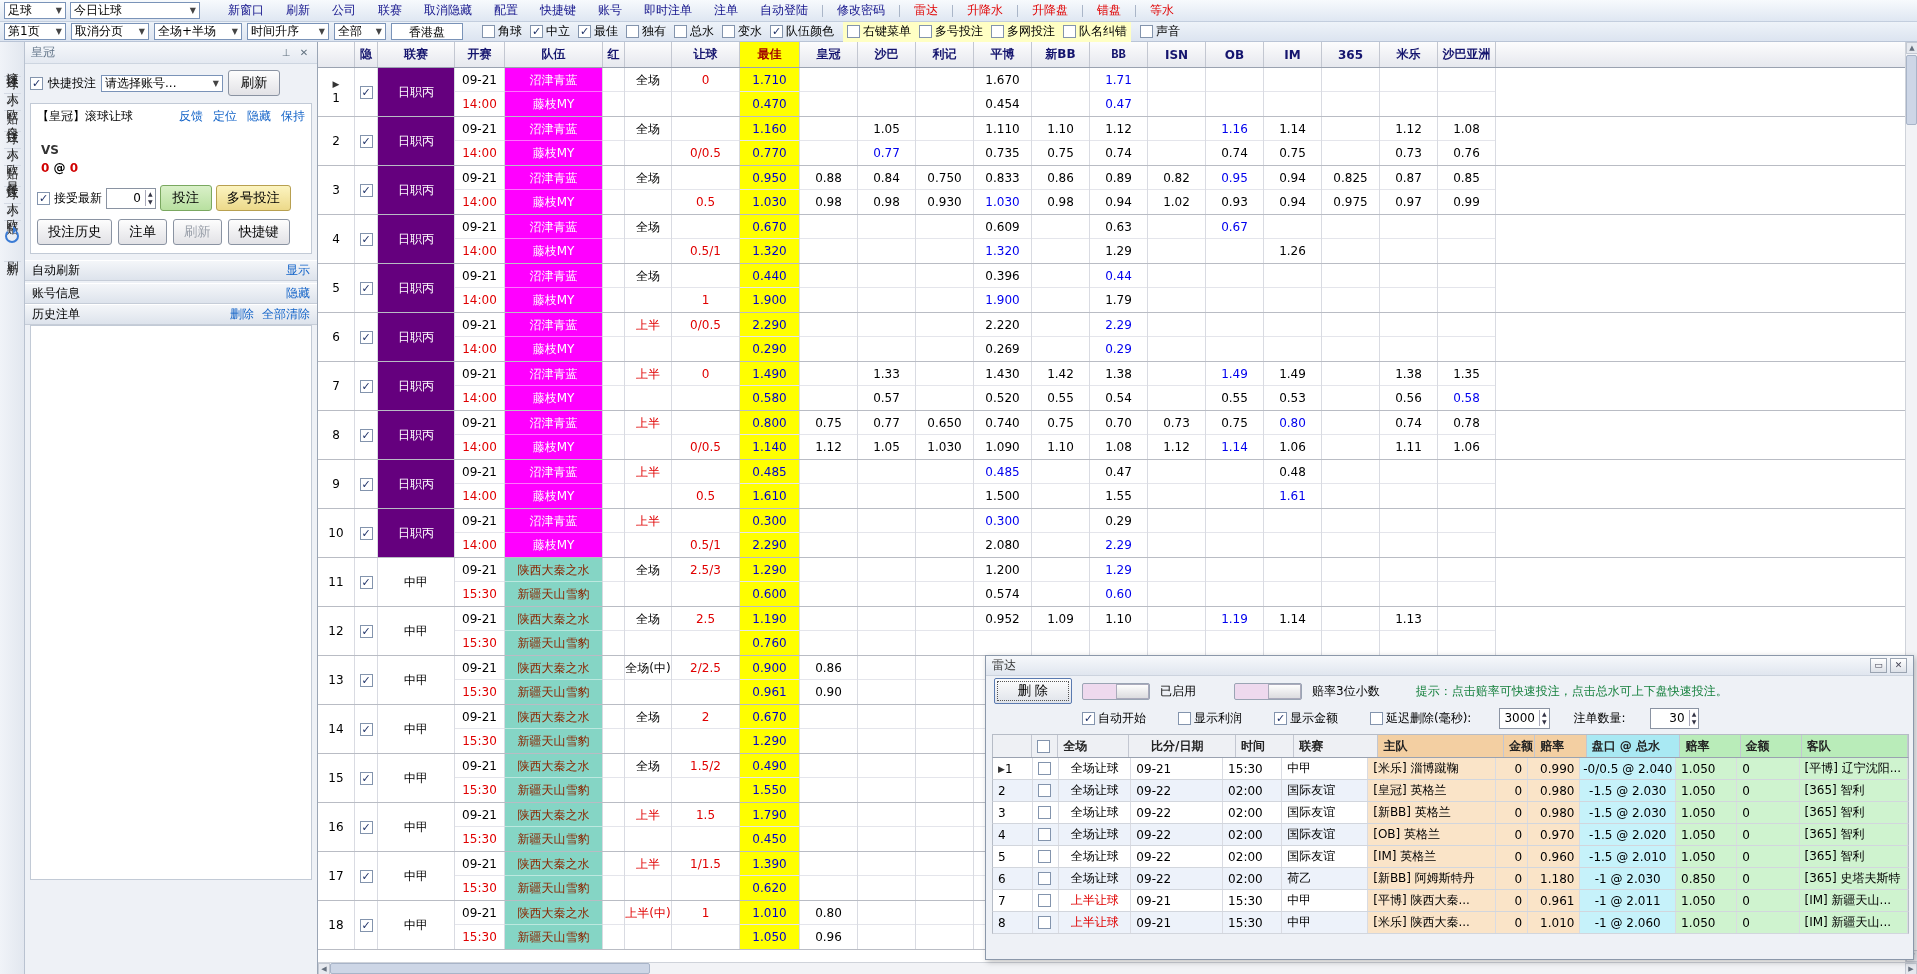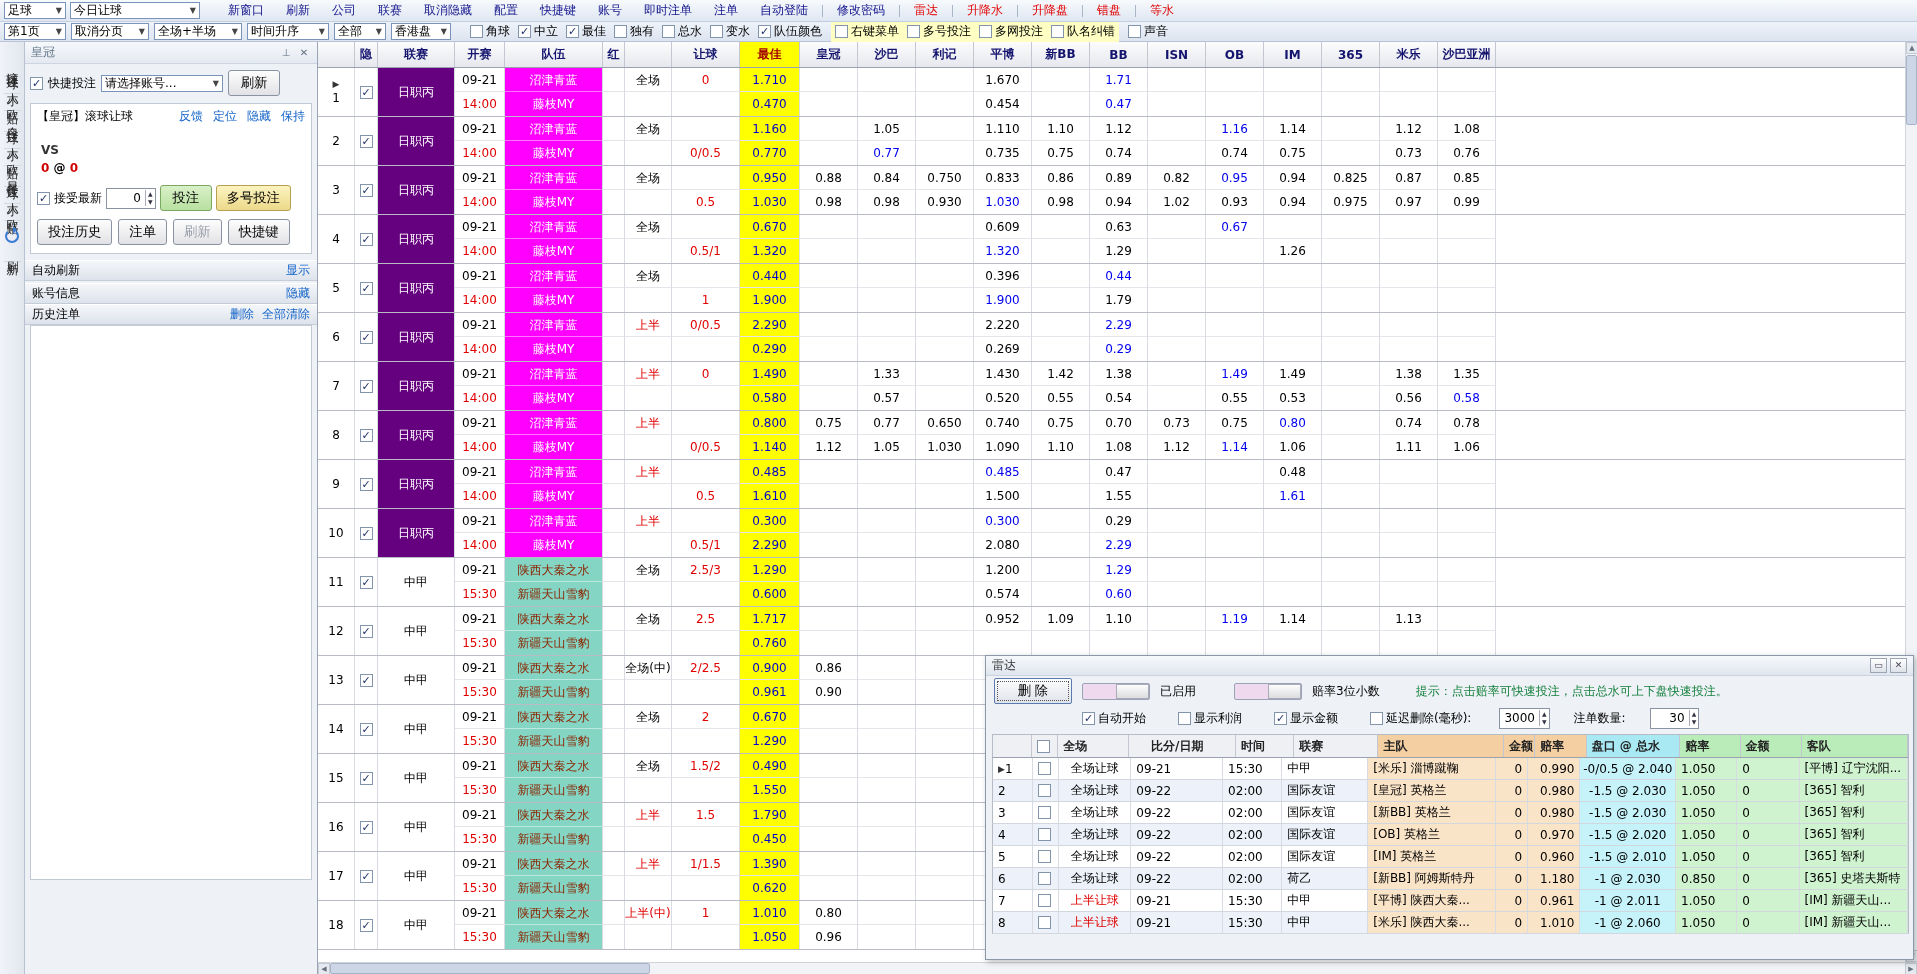--- a/index.html
+++ b/index.html
@@ -190,21 +190,21 @@
           <span class="ar">▼</span>
         </div>
         <div class="sel" style="width: 82px;">
           <span>时间升序</span>
           <span class="ar">▼</span>
         </div>
         <div class="sel" style="width: 52px;">
           <span>全部</span>
           <span class="ar">▼</span>
         </div>
-        <div class="sel" style="width: 60px;">
+        <div class="sel" style="width: 72px; flex-direction: column;">
           <span>香港盘</span>
           <span class="ar">▼</span>
         </div>
       </span>
     <span id="filter-checks" style="display:flex;margin-left:10px;">
         <span class="chk">
           <span class="box"></span>
           <span>角球</span>
         </span>
         <span class="chk">
@@ -351,21 +351,21 @@
         <div class="hc" style="width: 98px;">队伍</div>
         <div class="hc" style="width: 22px;">红</div>
         <div class="hc" style="width: 47px;"></div>
         <div class="hc" style="width: 68px;">让球</div>
         <div class="hc best" style="width: 60px;">最佳</div>
         <div class="hc" style="width: 58px;">皇冠</div>
         <div class="hc" style="width: 58px;">沙巴</div>
         <div class="hc" style="width: 58px;">利记</div>
         <div class="hc" style="width: 58px;">平博</div>
         <div class="hc" style="width: 58px;">新BB</div>
-        <div class="hc" style="width: 58px;">BB</div>
+        <div class="hc" style="width: 58px; font-family: Liberation Mono, monospace;">BB</div>
         <div class="hc" style="width: 58px;">ISN</div>
         <div class="hc" style="width: 58px;">OB</div>
         <div class="hc" style="width: 58px;">IM</div>
         <div class="hc" style="width: 58px;">365</div>
         <div class="hc" style="width: 58px;">米乐</div>
         <div class="hc" style="width: 58px;">沙巴亚洲</div>
         <div class="hc" style="width: 409px; border-right: none;"></div>
       </div>
     <div id="ot-body">
         <div class="m">
@@ -1293,21 +1293,21 @@
           </div>
           <div class="c" style="width: 47px;">
             <div class="hh top">全场</div>
             <div class="hh "></div>
           </div>
           <div class="c" style="width: 68px;">
             <div class="hh top red">2.5</div>
             <div class="hh red"></div>
           </div>
           <div class="c best-c" style="width: 60px;">
-            <div class="hh top">1.717</div>
+            <div class="hh top">1.190</div>
             <div class="hh ">0.760</div>
           </div>
           <div class="c" style="width: 58px;">
             <div class="hh top"></div>
             <div class="hh "></div>
           </div>
           <div class="c" style="width: 58px;">
             <div class="hh top"></div>
             <div class="hh "></div>
           </div>

